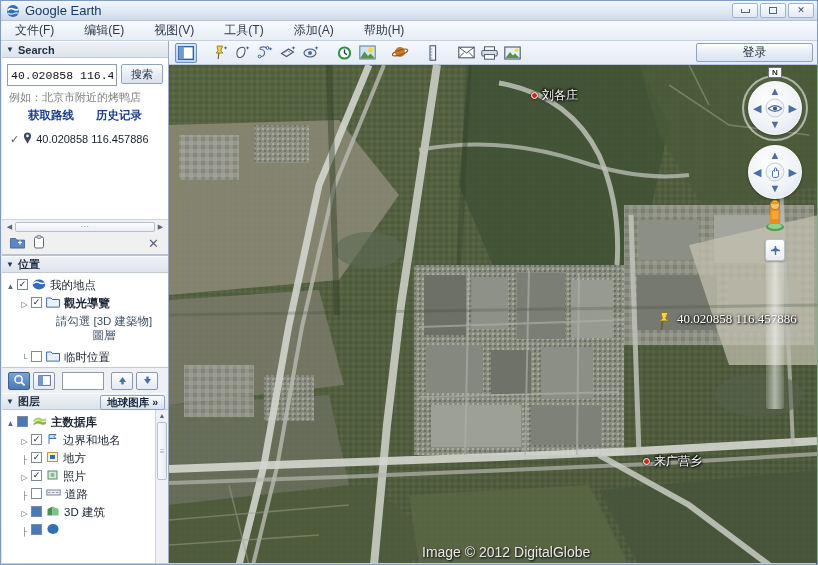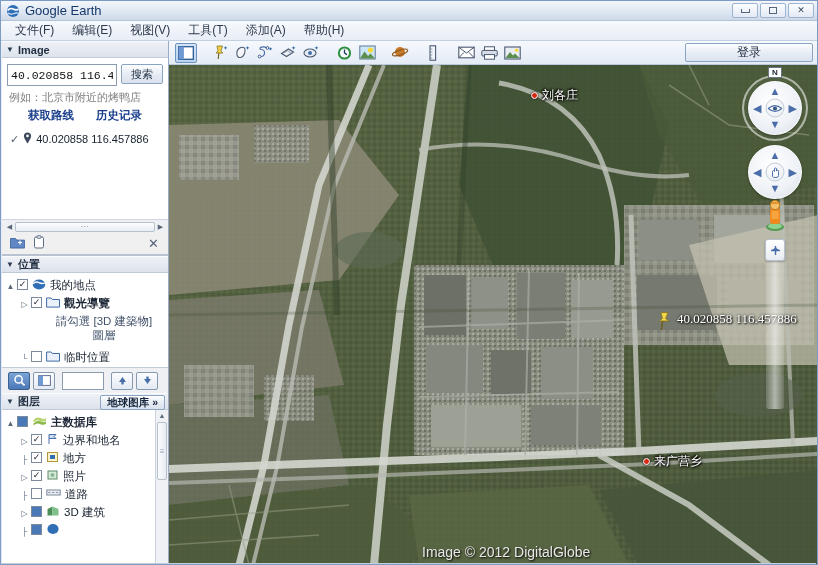--- a/index.html
+++ b/index.html
@@ -48,21 +48,21 @@
   .winbtn.mini .gl { width: 9px; height: 4px; border: 1px solid #55657c; border-top: none; }
   .winbtn.maxi .gl { width: 8px; height: 7px; border: 1px solid #55657c; }
 
   
   #menubar {
     height: 20px;
     background: linear-gradient(#f7fafd, #e7edf6);
     border-bottom: 1px solid #c3d0e2;
     display: flex; align-items: center;
     padding-left: 6px;
-    gap: 2px;
+    gap: 14px;
   }
   .menuitem {
     padding: 2px 8px;
     font-size: 12px;
     color: #2d3a4c;
     white-space: nowrap;
   }
 
   
   #toolbar {
@@ -81,21 +81,21 @@
     border: 1px solid transparent;
     border-radius: 2px;
   }
   .tbtn.active {
     border-color: #6f93c0;
     background: linear-gradient(#d3e4f7, #b9d3f0);
   }
   .tsep { width: 9px; }
   #login-button {
     position: absolute; right: 6px; top: 2px;
-    width: 128px; height: 19px;
+    width: 117px; height: 19px;
     border: 1px solid #8ba4c3;
     border-radius: 2px;
     background: linear-gradient(#fdfefe, #e6ecf5 55%, #dbe3ef);
     font-size: 12px; color: #1d2b3d;
     display: flex; align-items: center; justify-content: center;
     font-family: "Liberation Sans", sans-serif;
   }
 
   
   #sidebar {
@@ -366,21 +366,21 @@
     <div class="menuitem">工具(T)</div>
     <div class="menuitem">添加(A)</div>
     <div class="menuitem">帮助(H)</div>
   </div>
 
   <div id="sidebar">
 
     <div id="search-panel">
       <div class="panel-header">
         <span class="tri">▼</span>
-        <span>Image</span>
+        <span>Search</span>
       </div>
       <div class="search-row">
         <input id="search-input" type="text" value="40.020858 116.4" style="">
         <div id="search-button">搜索</div>
       </div>
       <div class="search-hint">例如：北京市附近的烤鸭店</div>
       <div class="search-links">
         <a href="#">获取路线</a>
         <a href="#">历史记录</a>
       </div>

